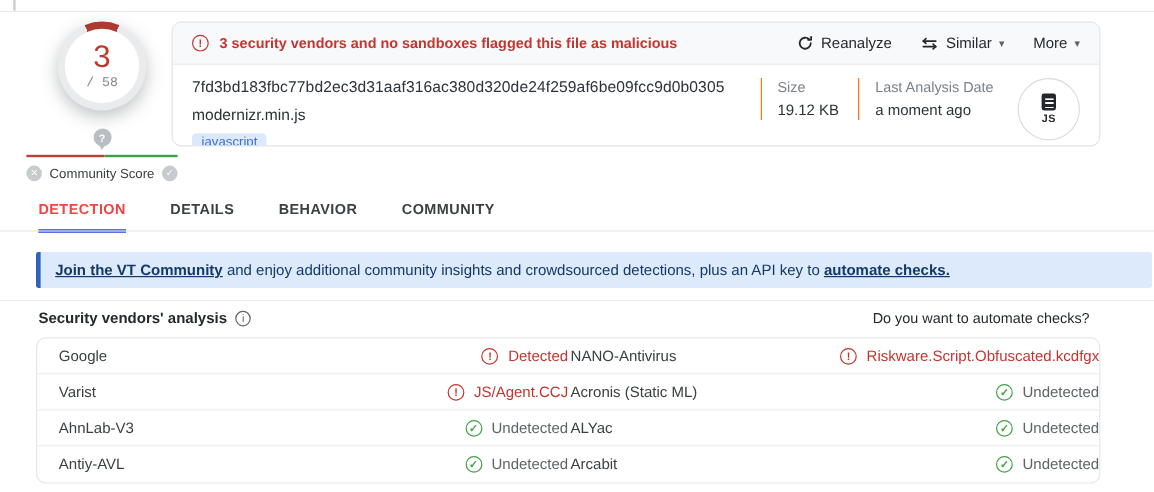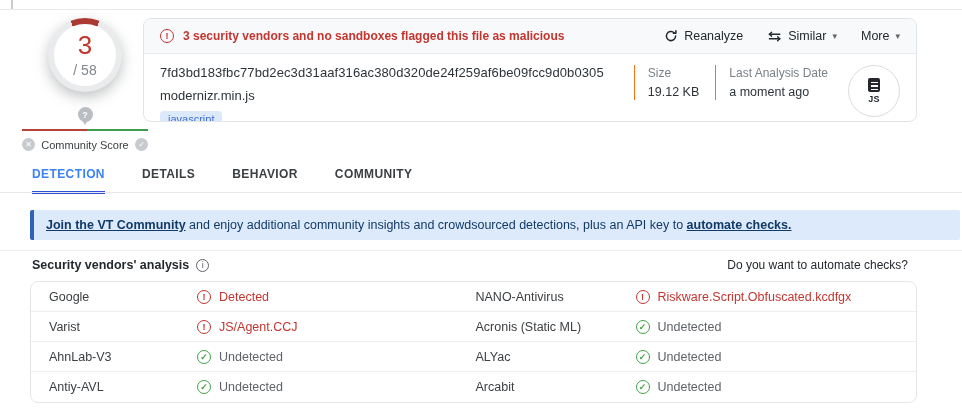--- a/index.html
+++ b/index.html
@@ -13,21 +13,21 @@
   .top-tick { position:absolute; left:11px; top:0; width:2px; height:9px; background:#c9ced3; }
 
   
   .score-col { position:absolute; left:22px; top:16px; width:126px; }
   .gauge { position:relative; width:74px; height:74px; margin:2px auto 0; border-radius:50%;
     background:conic-gradient(#ad3a32 0 23deg, #e9ebed 23deg 337deg, #ad3a32 337deg 360deg);
     filter:drop-shadow(0 5px 7px rgba(60,64,67,.32)); }
   .gauge::before { content:""; position:absolute; inset:6px; background:#fff; border-radius:50%; }
   .gauge-text { position:absolute; inset:0; display:flex; flex-direction:column; align-items:center; justify-content:center; }
   .score-num { font-size:26px; color:#c0382f; line-height:1; position:relative; }
-  .score-den { font-size:14px; color:#80868b; margin-top:4px; position:relative; }
+  .score-den { font-size:11px; color:#80868b; margin-top:4px; position:relative;font-family:Liberation Mono, monospace; }
   .pin { margin:15px auto 0; width:15px; height:15px; background:#b9bec4; border-radius:50%;
     display:flex; align-items:center; justify-content:center; color:#fff; font-size:9px; font-weight:bold; position:relative; }
   .pin::after { content:""; position:absolute; top:13px; left:4px; border-left:3.5px solid transparent;
     border-right:3.5px solid transparent; border-top:5px solid #b9bec4; }
   .scale { margin-top:7px; height:2px; display:flex; }
   .scale-red { flex:1.05; background:#b6423a; }
   .scale-green { flex:1; background:#3d9e4d; }
   .cs-row { margin-top:7px; display:flex; align-items:center; justify-content:space-between; }
   .cs-icon { width:13px; height:13px; border-radius:50%; background:#c7cbd0; color:#fff; font-size:8px;
     display:flex; align-items:center; justify-content:center; cursor:pointer; }
@@ -61,21 +61,21 @@
     display:flex; flex-direction:column; align-items:center; justify-content:center; margin-left:4px; }
   .doc { width:12px; height:14px; border-radius:2px; background:#23272c; position:relative; }
   .doc::after { content:""; position:absolute; left:2.5px; right:2.5px; top:3.5px; height:8px;
     background:repeating-linear-gradient(#fff 0 1.3px, transparent 1.3px 3.4px); }
   .js-label { font-size:9px; font-weight:bold; color:#23272c; margin-top:2px; letter-spacing:.3px; }
 
   
   .tabs { position:absolute; left:32px; top:167px; display:flex; gap:37px; }
   .tab { font-size:12px; font-weight:bold; color:#3c4043; letter-spacing:.4px; padding-bottom:10px;
     border-bottom:3px solid transparent; cursor:pointer; }
-  .tab.active { color:#3b82f6; border-bottom-color:#3150d8; }
+  .tab.active { color:#ef4444; border-bottom-color:#3150d8; }
   .tabs-underline { position:absolute; left:0; top:192px; width:962px; height:1px; background:#e8eaed; }
 
   
   .banner { position:absolute; left:30px; top:210px; width:930px; height:30px; background:#ddeafb;
     border-left:4px solid #2e63b8; border-radius:2px; display:flex; align-items:center;
     padding:0 12px; font-size:12.5px; color:#123a66; white-space:pre-wrap; }
   .banner .lnk { font-weight:bold; text-decoration:underline; cursor:pointer; }
 
   .section-divider { position:absolute; left:0; top:250px; width:962px; height:1px; background:#eceef0; }
 
@@ -83,21 +83,21 @@
   .analysis-head { position:absolute; left:32px; top:258px; width:876px;
     display:flex; align-items:center; justify-content:space-between; }
   .analysis-title { font-size:12.5px; font-weight:bold; color:#24292e; display:flex; gap:7px; align-items:center; }
   .info-icon { width:13px; height:13px; border:1.2px solid #5f6368; border-radius:50%; font-size:9px;
     color:#5f6368; display:flex; align-items:center; justify-content:center; font-weight:normal; cursor:pointer; }
   .automate { font-size:12px; color:#24292e; }
 
   
   .vtable { position:absolute; left:30px; top:281px; width:887px; border:1px solid #e4e7ea;
     border-radius:8px; display:grid; grid-template-columns:1fr 1fr; background:#fff; overflow:hidden; }
-  .cell { height:30px; display:flex; align-items:center; border-bottom:1px solid #eceef0; }
+  .cell { height:30px; display:flex; align-items:center; border-bottom:1px solid #eceef0;justify-content:space-between; }
   .cell:nth-child(odd) { padding-left:18px; }
   .cell:nth-child(even) { padding-left:2px; }
   .cell:nth-last-child(-n+2) { border-bottom:none; }
   .vendor { width:148px; font-size:12.5px; color:#3c4043; flex-shrink:0; }
   .cell:nth-child(even) .vendor { width:160px; }
   .result { display:flex; align-items:center; gap:8px; }
   .result-text { font-size:12.5px; }
   .cell.alert .result-text { color:#c23630; }
   .cell.clean .result-text { color:#5f6368; }
 </style>

